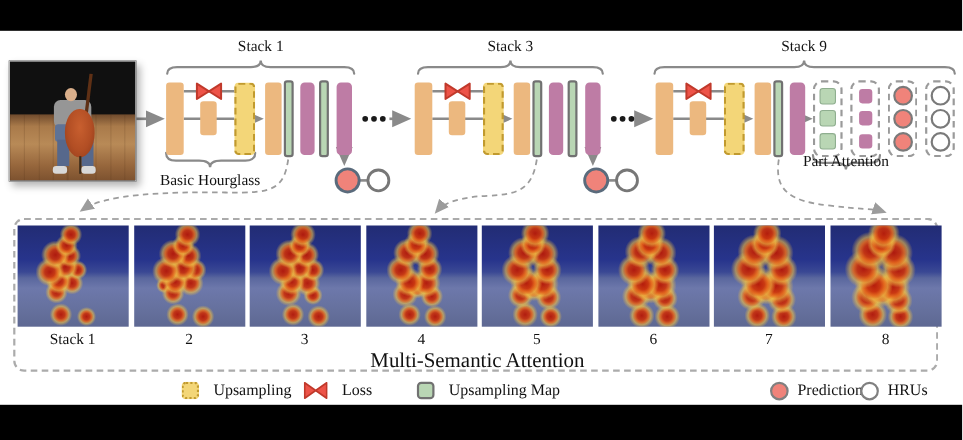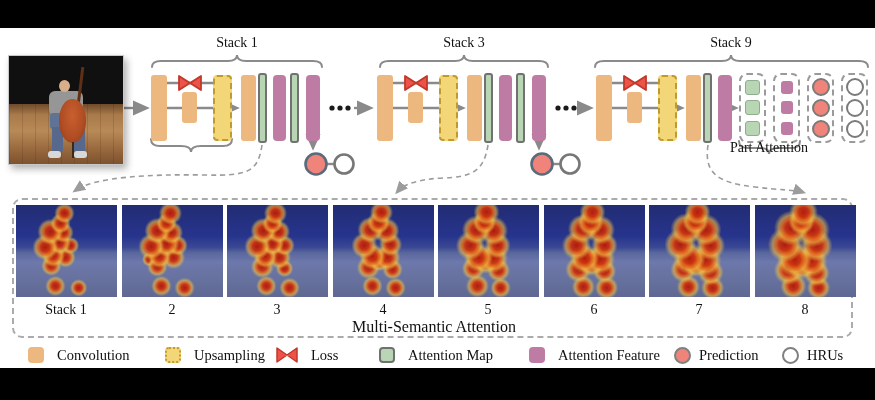--- a/index.html
+++ b/index.html
@@ -22,21 +22,21 @@
   .pabox{position:absolute;top:73px;width:23px;height:62px;border:2px dashed #9a9a9a;border-radius:8px;
          display:flex;flex-direction:column;align-items:center;justify-content:space-around;padding:2px 0;}
   .pa-g{width:13px;height:13px;background:#B9D6B4;border:1px solid #8fae8f;border-radius:3px;}
   .pa-p{width:12px;height:13px;background:#BE7CA5;border-radius:3px;}
   .pa-r{width:14px;height:14px;background:#F0837A;border:2px solid #7a7a7a;border-radius:50%;}
   .pa-w{width:14px;height:14px;background:#fff;border:2px solid #7a7a7a;border-radius:50%;}
   .lbl{position:absolute;transform:translateX(-50%);font-size:14px;white-space:nowrap;}
   #panel{position:absolute;left:12px;top:198px;width:837px;height:136px;border:2px dashed #ababab;border-radius:10px;}
   .hm{position:absolute;top:5px;width:101px;height:92px;}
   .hm-lbl{position:absolute;top:102px;transform:translateX(-50%);font-size:14px;white-space:nowrap;}
-  #msa{position:absolute;left:420px;top:118px;transform:translateX(-50%);font-size:16px;}
+  #msa{position:absolute;left:420px;top:118px;transform:translateX(-50%);font-size:19px;}
   .leg{position:absolute;top:346px;display:flex;align-items:center;gap:13px;font-size:14.5px;height:18px;}
   .sw{width:16px;height:16px;border-radius:4px;flex:0 0 auto;box-sizing:border-box;}
   .sw-conv{background:#ECB87F;}
   .sw-ups{background:#F3D678;border:2px dotted #C19A2E;}
   .sw-att{background:#B9D6B4;border:2px solid #717171;}
   .sw-feat{background:#BE7CA5;}
   .sw-pred{width:17px;height:17px;border-radius:50%;background:#F0837A;border:2.5px solid #808080;box-sizing:border-box;flex:0 0 auto;}
   .sw-loss{width:17px;height:17px;border-radius:50%;background:#fff;border:2.5px solid #808080;box-sizing:border-box;flex:0 0 auto;}
   #photo{position:absolute;left:8px;top:55px;width:114px;height:108px;background:#101010;
          border:1px solid #c9c9c9;box-shadow:3px 4px 7px rgba(0,0,0,.3);overflow:hidden;}
@@ -185,20 +185,21 @@
   </div>
   <div class="pabox" style="left:841px">
     <div class="pa-w"></div>
     <div class="pa-w"></div>
     <div class="pa-w"></div>
   </div>
 
   <div class="lbl" style="left:237px;top:35px">Stack 1</div>
   <div class="lbl" style="left:464px;top:35px">Stack 3</div>
   <div class="lbl" style="left:731px;top:35px">Stack 9</div>
+  <div class="lbl" style="left:191px;top:157px">Basic Hourglass</div>
   <div class="lbl" style="left:769px;top:140px">Part Attention</div>
 
   <div id="panel">
     <div class="hm" style="left: 2px; background-image: radial-gradient(circle at 48% 9%, rgba(180, 25, 10, 0.96) 0px, rgba(200, 50, 15, 0.93) 3.5px, rgba(228, 105, 30, 0.88) 5.5px, rgba(238, 190, 70, 0.6) 7.4px, rgba(238, 215, 140, 0) 10.2px), radial-gradient(circle at 44% 20%, rgba(180, 25, 10, 0.96) 0px, rgba(200, 50, 15, 0.93) 3.5px, rgba(228, 105, 30, 0.88) 5.5px, rgba(238, 190, 70, 0.6) 7.4px, rgba(238, 215, 140, 0) 10.2px), radial-gradient(circle at 34% 29%, rgba(180, 25, 10, 0.96) 0px, rgba(200, 50, 15, 0.93) 4.5px, rgba(228, 105, 30, 0.88) 7px, rgba(238, 190, 70, 0.6) 9.5px, rgba(238, 215, 140, 0) 13px), radial-gradient(circle at 47% 30%, rgba(180, 25, 10, 0.96) 0px, rgba(200, 50, 15, 0.93) 3.5px, rgba(228, 105, 30, 0.88) 5.5px, rgba(238, 190, 70, 0.6) 7.4px, rgba(238, 215, 140, 0) 10.2px), radial-gradient(circle at 29% 46%, rgba(180, 25, 10, 0.96) 0px, rgba(200, 50, 15, 0.93) 4.5px, rgba(228, 105, 30, 0.88) 7px, rgba(238, 190, 70, 0.6) 9.5px, rgba(238, 215, 140, 0) 13px), radial-gradient(circle at 43% 41%, rgba(180, 25, 10, 0.96) 0px, rgba(200, 50, 15, 0.93) 4px, rgba(228, 105, 30, 0.88) 6.2px, rgba(238, 190, 70, 0.6) 8.4px, rgba(238, 215, 140, 0) 11.6px), radial-gradient(circle at 54% 44%, rgba(180, 25, 10, 0.96) 0px, rgba(200, 50, 15, 0.93) 3px, rgba(228, 105, 30, 0.88) 4.7px, rgba(238, 190, 70, 0.6) 6.3px, rgba(238, 215, 140, 0) 8.7px), radial-gradient(circle at 37% 55%, rgba(180, 25, 10, 0.96) 0px, rgba(200, 50, 15, 0.93) 4px, rgba(228, 105, 30, 0.88) 6.2px, rgba(238, 190, 70, 0.6) 8.4px, rgba(238, 215, 140, 0) 11.6px), radial-gradient(circle at 49% 57%, rgba(180, 25, 10, 0.96) 0px, rgba(200, 50, 15, 0.93) 3.5px, rgba(228, 105, 30, 0.88) 5.5px, rgba(238, 190, 70, 0.6) 7.4px, rgba(238, 215, 140, 0) 10.2px), radial-gradient(circle at 35% 66%, rgba(180, 25, 10, 0.96) 0px, rgba(200, 50, 15, 0.93) 3.5px, rgba(228, 105, 30, 0.88) 5.5px, rgba(238, 190, 70, 0.6) 7.4px, rgba(238, 215, 140, 0) 10.2px), radial-gradient(circle at 39% 88%, rgba(180, 25, 10, 0.96) 0px, rgba(200, 50, 15, 0.93) 3.5px, rgba(228, 105, 30, 0.88) 5.5px, rgba(238, 190, 70, 0.6) 7.4px, rgba(238, 215, 140, 0) 10.2px), radial-gradient(circle at 62% 90%, rgba(180, 25, 10, 0.96) 0px, rgba(200, 50, 15, 0.93) 3px, rgba(228, 105, 30, 0.88) 4.7px, rgba(238, 190, 70, 0.6) 6.3px, rgba(238, 215, 140, 0) 8.7px), linear-gradient(rgb(34, 44, 116) 0%, rgb(39, 52, 140) 34%, rgb(58, 72, 148) 46%, rgb(90, 103, 158) 52%, rgb(109, 120, 171) 62%, rgb(102, 113, 158) 82%, rgb(94, 104, 146) 100%);"></div>
     <div class="hm" style="left: 108px; background-image: radial-gradient(circle at 48% 9%, rgba(180, 25, 10, 0.96) 0px, rgba(200, 50, 15, 0.93) 4px, rgba(228, 105, 30, 0.88) 6.2px, rgba(238, 190, 70, 0.6) 8.4px, rgba(238, 215, 140, 0) 11.6px), radial-gradient(circle at 44% 20%, rgba(180, 25, 10, 0.96) 0px, rgba(200, 50, 15, 0.93) 3.5px, rgba(228, 105, 30, 0.88) 5.5px, rgba(238, 190, 70, 0.6) 7.4px, rgba(238, 215, 140, 0) 10.2px), radial-gradient(circle at 35% 28%, rgba(180, 25, 10, 0.96) 0px, rgba(200, 50, 15, 0.93) 4.5px, rgba(228, 105, 30, 0.88) 7px, rgba(238, 190, 70, 0.6) 9.5px, rgba(238, 215, 140, 0) 13px), radial-gradient(circle at 49% 30%, rgba(180, 25, 10, 0.96) 0px, rgba(200, 50, 15, 0.93) 4px, rgba(228, 105, 30, 0.88) 6.2px, rgba(238, 190, 70, 0.6) 8.4px, rgba(238, 215, 140, 0) 11.6px), radial-gradient(circle at 29% 45%, rgba(180, 25, 10, 0.96) 0px, rgba(200, 50, 15, 0.93) 4.5px, rgba(228, 105, 30, 0.88) 7px, rgba(238, 190, 70, 0.6) 9.5px, rgba(238, 215, 140, 0) 13px), radial-gradient(circle at 44% 42%, rgba(180, 25, 10, 0.96) 0px, rgba(200, 50, 15, 0.93) 4.5px, rgba(228, 105, 30, 0.88) 7px, rgba(238, 190, 70, 0.6) 9.5px, rgba(238, 215, 140, 0) 13px), radial-gradient(circle at 55% 44%, rgba(180, 25, 10, 0.96) 0px, rgba(200, 50, 15, 0.93) 3.5px, rgba(228, 105, 30, 0.88) 5.5px, rgba(238, 190, 70, 0.6) 7.4px, rgba(238, 215, 140, 0) 10.2px), radial-gradient(circle at 37% 56%, rgba(180, 25, 10, 0.96) 0px, rgba(200, 50, 15, 0.93) 4px, rgba(228, 105, 30, 0.88) 6.2px, rgba(238, 190, 70, 0.6) 8.4px, rgba(238, 215, 140, 0) 11.6px), radial-gradient(circle at 51% 57%, rgba(180, 25, 10, 0.96) 0px, rgba(200, 50, 15, 0.93) 4px, rgba(228, 105, 30, 0.88) 6.2px, rgba(238, 190, 70, 0.6) 8.4px, rgba(238, 215, 140, 0) 11.6px), radial-gradient(circle at 35% 67%, rgba(180, 25, 10, 0.96) 0px, rgba(200, 50, 15, 0.93) 3.5px, rgba(228, 105, 30, 0.88) 5.5px, rgba(238, 190, 70, 0.6) 7.4px, rgba(238, 215, 140, 0) 10.2px), radial-gradient(circle at 27% 59%, rgba(180, 25, 10, 0.96) 0px, rgba(200, 50, 15, 0.93) 2.5px, rgba(228, 105, 30, 0.88) 3.9px, rgba(238, 190, 70, 0.6) 5.3px, rgba(238, 215, 140, 0) 7.3px), radial-gradient(circle at 39% 88%, rgba(180, 25, 10, 0.96) 0px, rgba(200, 50, 15, 0.93) 3.5px, rgba(228, 105, 30, 0.88) 5.5px, rgba(238, 190, 70, 0.6) 7.4px, rgba(238, 215, 140, 0) 10.2px), radial-gradient(circle at 62% 90%, rgba(180, 25, 10, 0.96) 0px, rgba(200, 50, 15, 0.93) 3.5px, rgba(228, 105, 30, 0.88) 5.5px, rgba(238, 190, 70, 0.6) 7.4px, rgba(238, 215, 140, 0) 10.2px), linear-gradient(rgb(34, 44, 116) 0%, rgb(39, 52, 140) 34%, rgb(58, 72, 148) 46%, rgb(90, 103, 158) 52%, rgb(109, 120, 171) 62%, rgb(102, 113, 158) 82%, rgb(94, 104, 146) 100%);"></div>
     <div class="hm" style="left: 213px; background-image: radial-gradient(circle at 48% 9%, rgba(180, 25, 10, 0.96) 0px, rgba(200, 50, 15, 0.93) 4px, rgba(228, 105, 30, 0.88) 6.2px, rgba(238, 190, 70, 0.6) 8.4px, rgba(238, 215, 140, 0) 11.6px), radial-gradient(circle at 45% 20%, rgba(180, 25, 10, 0.96) 0px, rgba(200, 50, 15, 0.93) 3.5px, rgba(228, 105, 30, 0.88) 5.5px, rgba(238, 190, 70, 0.6) 7.4px, rgba(238, 215, 140, 0) 10.2px), radial-gradient(circle at 36% 28%, rgba(180, 25, 10, 0.96) 0px, rgba(200, 50, 15, 0.93) 4.5px, rgba(228, 105, 30, 0.88) 7px, rgba(238, 190, 70, 0.6) 9.5px, rgba(238, 215, 140, 0) 13px), radial-gradient(circle at 51% 29%, rgba(180, 25, 10, 0.96) 0px, rgba(200, 50, 15, 0.93) 4px, rgba(228, 105, 30, 0.88) 6.2px, rgba(238, 190, 70, 0.6) 8.4px, rgba(238, 215, 140, 0) 11.6px), radial-gradient(circle at 30% 45%, rgba(180, 25, 10, 0.96) 0px, rgba(200, 50, 15, 0.93) 4.5px, rgba(228, 105, 30, 0.88) 7px, rgba(238, 190, 70, 0.6) 9.5px, rgba(238, 215, 140, 0) 13px), radial-gradient(circle at 45% 42%, rgba(180, 25, 10, 0.96) 0px, rgba(200, 50, 15, 0.93) 4px, rgba(228, 105, 30, 0.88) 6.2px, rgba(238, 190, 70, 0.6) 8.4px, rgba(238, 215, 140, 0) 11.6px), radial-gradient(circle at 57% 44%, rgba(180, 25, 10, 0.96) 0px, rgba(200, 50, 15, 0.93) 3.5px, rgba(228, 105, 30, 0.88) 5.5px, rgba(238, 190, 70, 0.6) 7.4px, rgba(238, 215, 140, 0) 10.2px), radial-gradient(circle at 38% 56%, rgba(180, 25, 10, 0.96) 0px, rgba(200, 50, 15, 0.93) 4px, rgba(228, 105, 30, 0.88) 6.2px, rgba(238, 190, 70, 0.6) 8.4px, rgba(238, 215, 140, 0) 11.6px), radial-gradient(circle at 52% 57%, rgba(180, 25, 10, 0.96) 0px, rgba(200, 50, 15, 0.93) 4px, rgba(228, 105, 30, 0.88) 6.2px, rgba(238, 190, 70, 0.6) 8.4px, rgba(238, 215, 140, 0) 11.6px), radial-gradient(circle at 35% 67%, rgba(180, 25, 10, 0.96) 0px, rgba(200, 50, 15, 0.93) 4px, rgba(228, 105, 30, 0.88) 6.2px, rgba(238, 190, 70, 0.6) 8.4px, rgba(238, 215, 140, 0) 11.6px), radial-gradient(circle at 57% 69%, rgba(180, 25, 10, 0.96) 0px, rgba(200, 50, 15, 0.93) 3px, rgba(228, 105, 30, 0.88) 4.7px, rgba(238, 190, 70, 0.6) 6.3px, rgba(238, 215, 140, 0) 8.7px), radial-gradient(circle at 39% 88%, rgba(180, 25, 10, 0.96) 0px, rgba(200, 50, 15, 0.93) 3.5px, rgba(228, 105, 30, 0.88) 5.5px, rgba(238, 190, 70, 0.6) 7.4px, rgba(238, 215, 140, 0) 10.2px), radial-gradient(circle at 62% 90%, rgba(180, 25, 10, 0.96) 0px, rgba(200, 50, 15, 0.93) 3.5px, rgba(228, 105, 30, 0.88) 5.5px, rgba(238, 190, 70, 0.6) 7.4px, rgba(238, 215, 140, 0) 10.2px), linear-gradient(rgb(34, 44, 116) 0%, rgb(39, 52, 140) 34%, rgb(58, 72, 148) 46%, rgb(90, 103, 158) 52%, rgb(109, 120, 171) 62%, rgb(102, 113, 158) 82%, rgb(94, 104, 146) 100%);"></div>
     <div class="hm" style="left: 319px; background-image: radial-gradient(circle at 48% 8%, rgba(180, 25, 10, 0.96) 0px, rgba(200, 50, 15, 0.93) 4px, rgba(228, 105, 30, 0.88) 6.2px, rgba(238, 190, 70, 0.6) 8.4px, rgba(238, 215, 140, 0) 11.6px), radial-gradient(circle at 45% 19%, rgba(180, 25, 10, 0.96) 0px, rgba(200, 50, 15, 0.93) 4px, rgba(228, 105, 30, 0.88) 6.2px, rgba(238, 190, 70, 0.6) 8.4px, rgba(238, 215, 140, 0) 11.6px), radial-gradient(circle at 37% 27%, rgba(180, 25, 10, 0.96) 0px, rgba(200, 50, 15, 0.93) 4.5px, rgba(228, 105, 30, 0.88) 7px, rgba(238, 190, 70, 0.6) 9.5px, rgba(238, 215, 140, 0) 13px), radial-gradient(circle at 53% 28%, rgba(180, 25, 10, 0.96) 0px, rgba(200, 50, 15, 0.93) 4.5px, rgba(228, 105, 30, 0.88) 7px, rgba(238, 190, 70, 0.6) 9.5px, rgba(238, 215, 140, 0) 13px), radial-gradient(circle at 31% 44%, rgba(180, 25, 10, 0.96) 0px, rgba(200, 50, 15, 0.93) 4.5px, rgba(228, 105, 30, 0.88) 7px, rgba(238, 190, 70, 0.6) 9.5px, rgba(238, 215, 140, 0) 13px), radial-gradient(circle at 57% 43%, rgba(180, 25, 10, 0.96) 0px, rgba(200, 50, 15, 0.93) 4px, rgba(228, 105, 30, 0.88) 6.2px, rgba(238, 190, 70, 0.6) 8.4px, rgba(238, 215, 140, 0) 11.6px), radial-gradient(circle at 39% 56%, rgba(180, 25, 10, 0.96) 0px, rgba(200, 50, 15, 0.93) 4.5px, rgba(228, 105, 30, 0.88) 7px, rgba(238, 190, 70, 0.6) 9.5px, rgba(238, 215, 140, 0) 13px), radial-gradient(circle at 54% 57%, rgba(180, 25, 10, 0.96) 0px, rgba(200, 50, 15, 0.93) 4.5px, rgba(228, 105, 30, 0.88) 7px, rgba(238, 190, 70, 0.6) 9.5px, rgba(238, 215, 140, 0) 13px), radial-gradient(circle at 46% 61%, rgba(180, 25, 10, 0.96) 0px, rgba(200, 50, 15, 0.93) 3.5px, rgba(228, 105, 30, 0.88) 5.5px, rgba(238, 190, 70, 0.6) 7.4px, rgba(238, 215, 140, 0) 10.2px), radial-gradient(circle at 35% 68%, rgba(180, 25, 10, 0.96) 0px, rgba(200, 50, 15, 0.93) 4px, rgba(228, 105, 30, 0.88) 6.2px, rgba(238, 190, 70, 0.6) 8.4px, rgba(238, 215, 140, 0) 11.6px), radial-gradient(circle at 59% 70%, rgba(180, 25, 10, 0.96) 0px, rgba(200, 50, 15, 0.93) 3.5px, rgba(228, 105, 30, 0.88) 5.5px, rgba(238, 190, 70, 0.6) 7.4px, rgba(238, 215, 140, 0) 10.2px), radial-gradient(circle at 39% 88%, rgba(180, 25, 10, 0.96) 0px, rgba(200, 50, 15, 0.93) 3.5px, rgba(228, 105, 30, 0.88) 5.5px, rgba(238, 190, 70, 0.6) 7.4px, rgba(238, 215, 140, 0) 10.2px), radial-gradient(circle at 62% 90%, rgba(180, 25, 10, 0.96) 0px, rgba(200, 50, 15, 0.93) 3.5px, rgba(228, 105, 30, 0.88) 5.5px, rgba(238, 190, 70, 0.6) 7.4px, rgba(238, 215, 140, 0) 10.2px), linear-gradient(rgb(34, 44, 116) 0%, rgb(39, 52, 140) 34%, rgb(58, 72, 148) 46%, rgb(90, 103, 158) 52%, rgb(109, 120, 171) 62%, rgb(102, 113, 158) 82%, rgb(94, 104, 146) 100%);"></div>
     <div class="hm" style="left: 424px; background-image: radial-gradient(circle at 48% 8%, rgba(180, 25, 10, 0.96) 0px, rgba(200, 50, 15, 0.93) 4.5px, rgba(228, 105, 30, 0.88) 7px, rgba(238, 190, 70, 0.6) 9.5px, rgba(238, 215, 140, 0) 13px), radial-gradient(circle at 46% 19%, rgba(180, 25, 10, 0.96) 0px, rgba(200, 50, 15, 0.93) 4px, rgba(228, 105, 30, 0.88) 6.2px, rgba(238, 190, 70, 0.6) 8.4px, rgba(238, 215, 140, 0) 11.6px), radial-gradient(circle at 38% 27%, rgba(180, 25, 10, 0.96) 0px, rgba(200, 50, 15, 0.93) 5px, rgba(228, 105, 30, 0.88) 7.8px, rgba(238, 190, 70, 0.6) 10.5px, rgba(238, 215, 140, 0) 14.5px), radial-gradient(circle at 55% 28%, rgba(180, 25, 10, 0.96) 0px, rgba(200, 50, 15, 0.93) 5px, rgba(228, 105, 30, 0.88) 7.8px, rgba(238, 190, 70, 0.6) 10.5px, rgba(238, 215, 140, 0) 14.5px), radial-gradient(circle at 32% 44%, rgba(180, 25, 10, 0.96) 0px, rgba(200, 50, 15, 0.93) 5px, rgba(228, 105, 30, 0.88) 7.8px, rgba(238, 190, 70, 0.6) 10.5px, rgba(238, 215, 140, 0) 14.5px), radial-gradient(circle at 59% 44%, rgba(180, 25, 10, 0.96) 0px, rgba(200, 50, 15, 0.93) 4.5px, rgba(228, 105, 30, 0.88) 7px, rgba(238, 190, 70, 0.6) 9.5px, rgba(238, 215, 140, 0) 13px), radial-gradient(circle at 40% 57%, rgba(180, 25, 10, 0.96) 0px, rgba(200, 50, 15, 0.93) 5px, rgba(228, 105, 30, 0.88) 7.8px, rgba(238, 190, 70, 0.6) 10.5px, rgba(238, 215, 140, 0) 14.5px), radial-gradient(circle at 55% 58%, rgba(180, 25, 10, 0.96) 0px, rgba(200, 50, 15, 0.93) 5px, rgba(228, 105, 30, 0.88) 7.8px, rgba(238, 190, 70, 0.6) 10.5px, rgba(238, 215, 140, 0) 14.5px), radial-gradient(circle at 47% 62%, rgba(180, 25, 10, 0.96) 0px, rgba(200, 50, 15, 0.93) 4px, rgba(228, 105, 30, 0.88) 6.2px, rgba(238, 190, 70, 0.6) 8.4px, rgba(238, 215, 140, 0) 11.6px), radial-gradient(circle at 35% 69%, rgba(180, 25, 10, 0.96) 0px, rgba(200, 50, 15, 0.93) 4px, rgba(228, 105, 30, 0.88) 6.2px, rgba(238, 190, 70, 0.6) 8.4px, rgba(238, 215, 140, 0) 11.6px), radial-gradient(circle at 60% 71%, rgba(180, 25, 10, 0.96) 0px, rgba(200, 50, 15, 0.93) 4px, rgba(228, 105, 30, 0.88) 6.2px, rgba(238, 190, 70, 0.6) 8.4px, rgba(238, 215, 140, 0) 11.6px), radial-gradient(circle at 39% 88%, rgba(180, 25, 10, 0.96) 0px, rgba(200, 50, 15, 0.93) 4px, rgba(228, 105, 30, 0.88) 6.2px, rgba(238, 190, 70, 0.6) 8.4px, rgba(238, 215, 140, 0) 11.6px), radial-gradient(circle at 62% 90%, rgba(180, 25, 10, 0.96) 0px, rgba(200, 50, 15, 0.93) 3.5px, rgba(228, 105, 30, 0.88) 5.5px, rgba(238, 190, 70, 0.6) 7.4px, rgba(238, 215, 140, 0) 10.2px), linear-gradient(rgb(34, 44, 116) 0%, rgb(39, 52, 140) 34%, rgb(58, 72, 148) 46%, rgb(90, 103, 158) 52%, rgb(109, 120, 171) 62%, rgb(102, 113, 158) 82%, rgb(94, 104, 146) 100%);"></div>
     <div class="hm" style="left: 530px; background-image: radial-gradient(circle at 48% 8%, rgba(180, 25, 10, 0.96) 0px, rgba(200, 50, 15, 0.93) 4.5px, rgba(228, 105, 30, 0.88) 7px, rgba(238, 190, 70, 0.6) 9.5px, rgba(238, 215, 140, 0) 13px), radial-gradient(circle at 46% 19%, rgba(180, 25, 10, 0.96) 0px, rgba(200, 50, 15, 0.93) 4.5px, rgba(228, 105, 30, 0.88) 7px, rgba(238, 190, 70, 0.6) 9.5px, rgba(238, 215, 140, 0) 13px), radial-gradient(circle at 38% 26%, rgba(180, 25, 10, 0.96) 0px, rgba(200, 50, 15, 0.93) 5px, rgba(228, 105, 30, 0.88) 7.8px, rgba(238, 190, 70, 0.6) 10.5px, rgba(238, 215, 140, 0) 14.5px), radial-gradient(circle at 56% 27%, rgba(180, 25, 10, 0.96) 0px, rgba(200, 50, 15, 0.93) 5px, rgba(228, 105, 30, 0.88) 7.8px, rgba(238, 190, 70, 0.6) 10.5px, rgba(238, 215, 140, 0) 14.5px), radial-gradient(circle at 32% 44%, rgba(180, 25, 10, 0.96) 0px, rgba(200, 50, 15, 0.93) 5px, rgba(228, 105, 30, 0.88) 7.8px, rgba(238, 190, 70, 0.6) 10.5px, rgba(238, 215, 140, 0) 14.5px), radial-gradient(circle at 60% 44%, rgba(180, 25, 10, 0.96) 0px, rgba(200, 50, 15, 0.93) 4.5px, rgba(228, 105, 30, 0.88) 7px, rgba(238, 190, 70, 0.6) 9.5px, rgba(238, 215, 140, 0) 13px), radial-gradient(circle at 40% 58%, rgba(180, 25, 10, 0.96) 0px, rgba(200, 50, 15, 0.93) 5px, rgba(228, 105, 30, 0.88) 7.8px, rgba(238, 190, 70, 0.6) 10.5px, rgba(238, 215, 140, 0) 14.5px), radial-gradient(circle at 56% 59%, rgba(180, 25, 10, 0.96) 0px, rgba(200, 50, 15, 0.93) 5px, rgba(228, 105, 30, 0.88) 7.8px, rgba(238, 190, 70, 0.6) 10.5px, rgba(238, 215, 140, 0) 14.5px), radial-gradient(circle at 47% 63%, rgba(180, 25, 10, 0.96) 0px, rgba(200, 50, 15, 0.93) 4.5px, rgba(228, 105, 30, 0.88) 7px, rgba(238, 190, 70, 0.6) 9.5px, rgba(238, 215, 140, 0) 13px), radial-gradient(circle at 34% 70%, rgba(180, 25, 10, 0.96) 0px, rgba(200, 50, 15, 0.93) 4.5px, rgba(228, 105, 30, 0.88) 7px, rgba(238, 190, 70, 0.6) 9.5px, rgba(238, 215, 140, 0) 13px), radial-gradient(circle at 60% 72%, rgba(180, 25, 10, 0.96) 0px, rgba(200, 50, 15, 0.93) 4px, rgba(228, 105, 30, 0.88) 6.2px, rgba(238, 190, 70, 0.6) 8.4px, rgba(238, 215, 140, 0) 11.6px), radial-gradient(circle at 39% 89%, rgba(180, 25, 10, 0.96) 0px, rgba(200, 50, 15, 0.93) 4px, rgba(228, 105, 30, 0.88) 6.2px, rgba(238, 190, 70, 0.6) 8.4px, rgba(238, 215, 140, 0) 11.6px), radial-gradient(circle at 62% 90%, rgba(180, 25, 10, 0.96) 0px, rgba(200, 50, 15, 0.93) 4px, rgba(228, 105, 30, 0.88) 6.2px, rgba(238, 190, 70, 0.6) 8.4px, rgba(238, 215, 140, 0) 11.6px), linear-gradient(rgb(34, 44, 116) 0%, rgb(39, 52, 140) 34%, rgb(58, 72, 148) 46%, rgb(90, 103, 158) 52%, rgb(109, 120, 171) 62%, rgb(102, 113, 158) 82%, rgb(94, 104, 146) 100%);"></div>
     <div class="hm" style="left: 635px; background-image: radial-gradient(circle at 48% 8%, rgba(180, 25, 10, 0.96) 0px, rgba(200, 50, 15, 0.93) 4.5px, rgba(228, 105, 30, 0.88) 7px, rgba(238, 190, 70, 0.6) 9.5px, rgba(238, 215, 140, 0) 13px), radial-gradient(circle at 46% 18%, rgba(180, 25, 10, 0.96) 0px, rgba(200, 50, 15, 0.93) 4.5px, rgba(228, 105, 30, 0.88) 7px, rgba(238, 190, 70, 0.6) 9.5px, rgba(238, 215, 140, 0) 13px), radial-gradient(circle at 37% 26%, rgba(180, 25, 10, 0.96) 0px, rgba(200, 50, 15, 0.93) 5.5px, rgba(228, 105, 30, 0.88) 8.6px, rgba(238, 190, 70, 0.6) 11.6px, rgba(238, 215, 140, 0) 15.9px), radial-gradient(circle at 56% 27%, rgba(180, 25, 10, 0.96) 0px, rgba(200, 50, 15, 0.93) 5.5px, rgba(228, 105, 30, 0.88) 8.6px, rgba(238, 190, 70, 0.6) 11.6px, rgba(238, 215, 140, 0) 15.9px), radial-gradient(circle at 31% 43%, rgba(180, 25, 10, 0.96) 0px, rgba(200, 50, 15, 0.93) 5.5px, rgba(228, 105, 30, 0.88) 8.6px, rgba(238, 190, 70, 0.6) 11.6px, rgba(238, 215, 140, 0) 15.9px), radial-gradient(circle at 61% 44%, rgba(180, 25, 10, 0.96) 0px, rgba(200, 50, 15, 0.93) 5px, rgba(228, 105, 30, 0.88) 7.8px, rgba(238, 190, 70, 0.6) 10.5px, rgba(238, 215, 140, 0) 14.5px), radial-gradient(circle at 40% 58%, rgba(180, 25, 10, 0.96) 0px, rgba(200, 50, 15, 0.93) 5.5px, rgba(228, 105, 30, 0.88) 8.6px, rgba(238, 190, 70, 0.6) 11.6px, rgba(238, 215, 140, 0) 15.9px), radial-gradient(circle at 56% 60%, rgba(180, 25, 10, 0.96) 0px, rgba(200, 50, 15, 0.93) 5.5px, rgba(228, 105, 30, 0.88) 8.6px, rgba(238, 190, 70, 0.6) 11.6px, rgba(238, 215, 140, 0) 15.9px), radial-gradient(circle at 47% 64%, rgba(180, 25, 10, 0.96) 0px, rgba(200, 50, 15, 0.93) 4.5px, rgba(228, 105, 30, 0.88) 7px, rgba(238, 190, 70, 0.6) 9.5px, rgba(238, 215, 140, 0) 13px), radial-gradient(circle at 34% 70%, rgba(180, 25, 10, 0.96) 0px, rgba(200, 50, 15, 0.93) 4.5px, rgba(228, 105, 30, 0.88) 7px, rgba(238, 190, 70, 0.6) 9.5px, rgba(238, 215, 140, 0) 13px), radial-gradient(circle at 61% 73%, rgba(180, 25, 10, 0.96) 0px, rgba(200, 50, 15, 0.93) 4.5px, rgba(228, 105, 30, 0.88) 7px, rgba(238, 190, 70, 0.6) 9.5px, rgba(238, 215, 140, 0) 13px), radial-gradient(circle at 39% 89%, rgba(180, 25, 10, 0.96) 0px, rgba(200, 50, 15, 0.93) 4px, rgba(228, 105, 30, 0.88) 6.2px, rgba(238, 190, 70, 0.6) 8.4px, rgba(238, 215, 140, 0) 11.6px), radial-gradient(circle at 63% 90%, rgba(180, 25, 10, 0.96) 0px, rgba(200, 50, 15, 0.93) 4px, rgba(228, 105, 30, 0.88) 6.2px, rgba(238, 190, 70, 0.6) 8.4px, rgba(238, 215, 140, 0) 11.6px), linear-gradient(rgb(34, 44, 116) 0%, rgb(39, 52, 140) 34%, rgb(58, 72, 148) 46%, rgb(90, 103, 158) 52%, rgb(109, 120, 171) 62%, rgb(102, 113, 158) 82%, rgb(94, 104, 146) 100%);"></div>
@@ -207,43 +208,35 @@
     <div class="hm-lbl" style="left:158px">2</div>
     <div class="hm-lbl" style="left:263px">3</div>
     <div class="hm-lbl" style="left:369px">4</div>
     <div class="hm-lbl" style="left:474px">5</div>
     <div class="hm-lbl" style="left:580px">6</div>
     <div class="hm-lbl" style="left:685px">7</div>
     <div class="hm-lbl" style="left:791px">8</div>
     <div id="msa">Multi-Semantic Attention</div>
   </div>
 
-  <div class="leg" style="left:28px">
-    <span class="sw sw-conv"></span>
-    <span>Convolution</span>
-  </div>
   <div class="leg" style="left:165px">
     <span class="sw sw-ups"></span>
     <span>Upsampling</span>
   </div>
   <div class="leg" style="left:276px">
     <svg width="22" height="16" viewBox="0 0 22 16">
       <path d="M1,1 L1,15 L21,1 L21,15 Z" fill="#ED5348" stroke="#C0392B" stroke-width="1.5" stroke-linejoin="round"></path>
     </svg>
     <span>Loss</span>
   </div>
   <div class="leg" style="left:379px">
     <span class="sw sw-att"></span>
-    <span>Attention Map</span>
-  </div>
-  <div class="leg" style="left:529px">
-    <span class="sw sw-feat"></span>
-    <span>Attention Feature</span>
-  </div>
-  <div class="leg" style="left:674px;gap:8px">
+    <span>Upsampling Map</span>
+  </div>
+  <div class="leg" style="left:700px;gap:8px">
     <span class="sw-pred"></span>
     <span>Prediction</span>
   </div>
   <div class="leg" style="left:782px;gap:8px">
     <span class="sw-loss"></span>
     <span>HRUs</span>
   </div>
 </div>
 
 </body></html>

